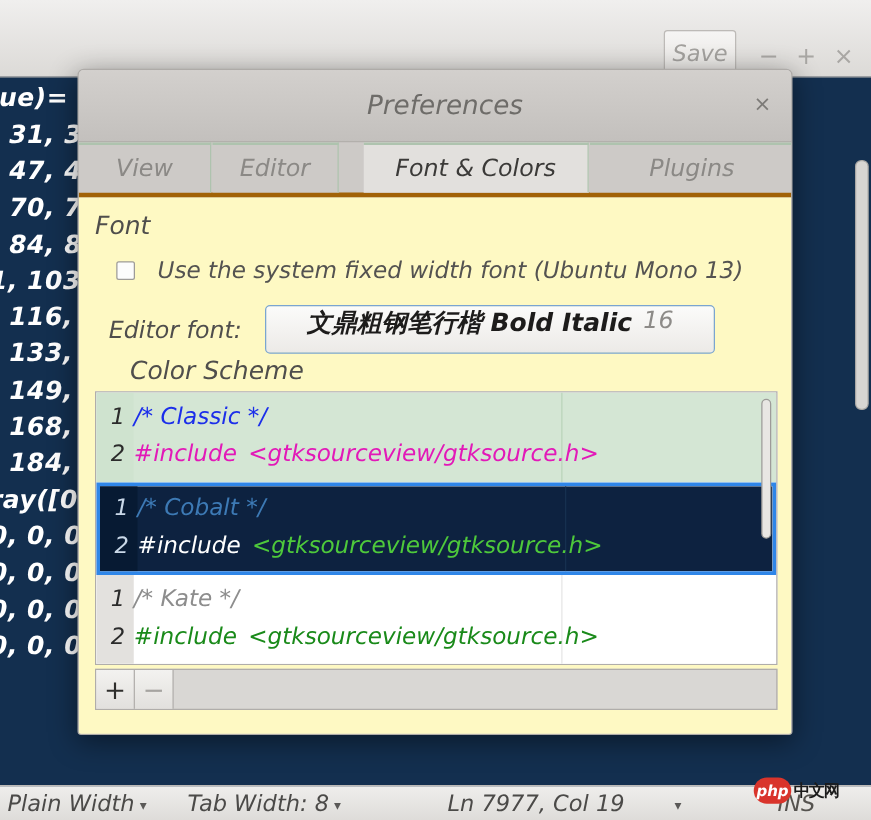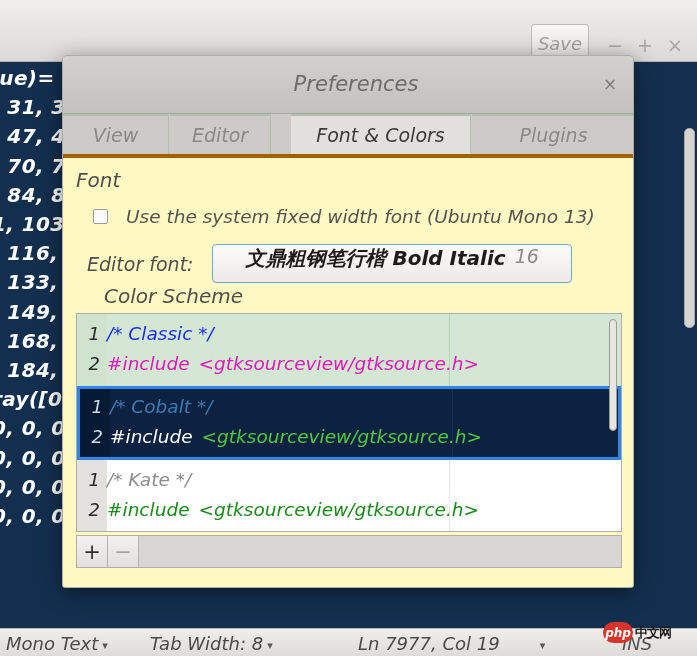--- a/index.html
+++ b/index.html
@@ -154,21 +154,21 @@
   </div>
 
   <div id="titlebar">
     <div id="save-button">Save</div>
     <div class="wc" id="wc-min">−</div>
     <div class="wc" id="wc-max">+</div>
     <div class="wc" id="wc-close">×</div>
   </div>
 
   <div id="statusbar">
-    <div class="sb-item" id="sb-lang"><span>Mono Text</span><span class="sb-caret">▾</span></div>
+    <div class="sb-item" id="sb-lang"><span>Plain Width</span><span class="sb-caret">▾</span></div>
     <div class="sb-item" id="sb-tab"><span>Tab Width: 8</span><span class="sb-caret">▾</span></div>
     <div class="sb-item" id="sb-pos"><span>Ln 7977, Col 19</span><span class="sb-caret" style="margin-left:40px">▾</span></div>
     <div class="sb-item" id="sb-ins">INS</div>
   </div>
 
   <div id="watermark">
     <div id="wm-badge">php</div>
     <div id="wm-text">中文网</div>
   </div>
 </div>

